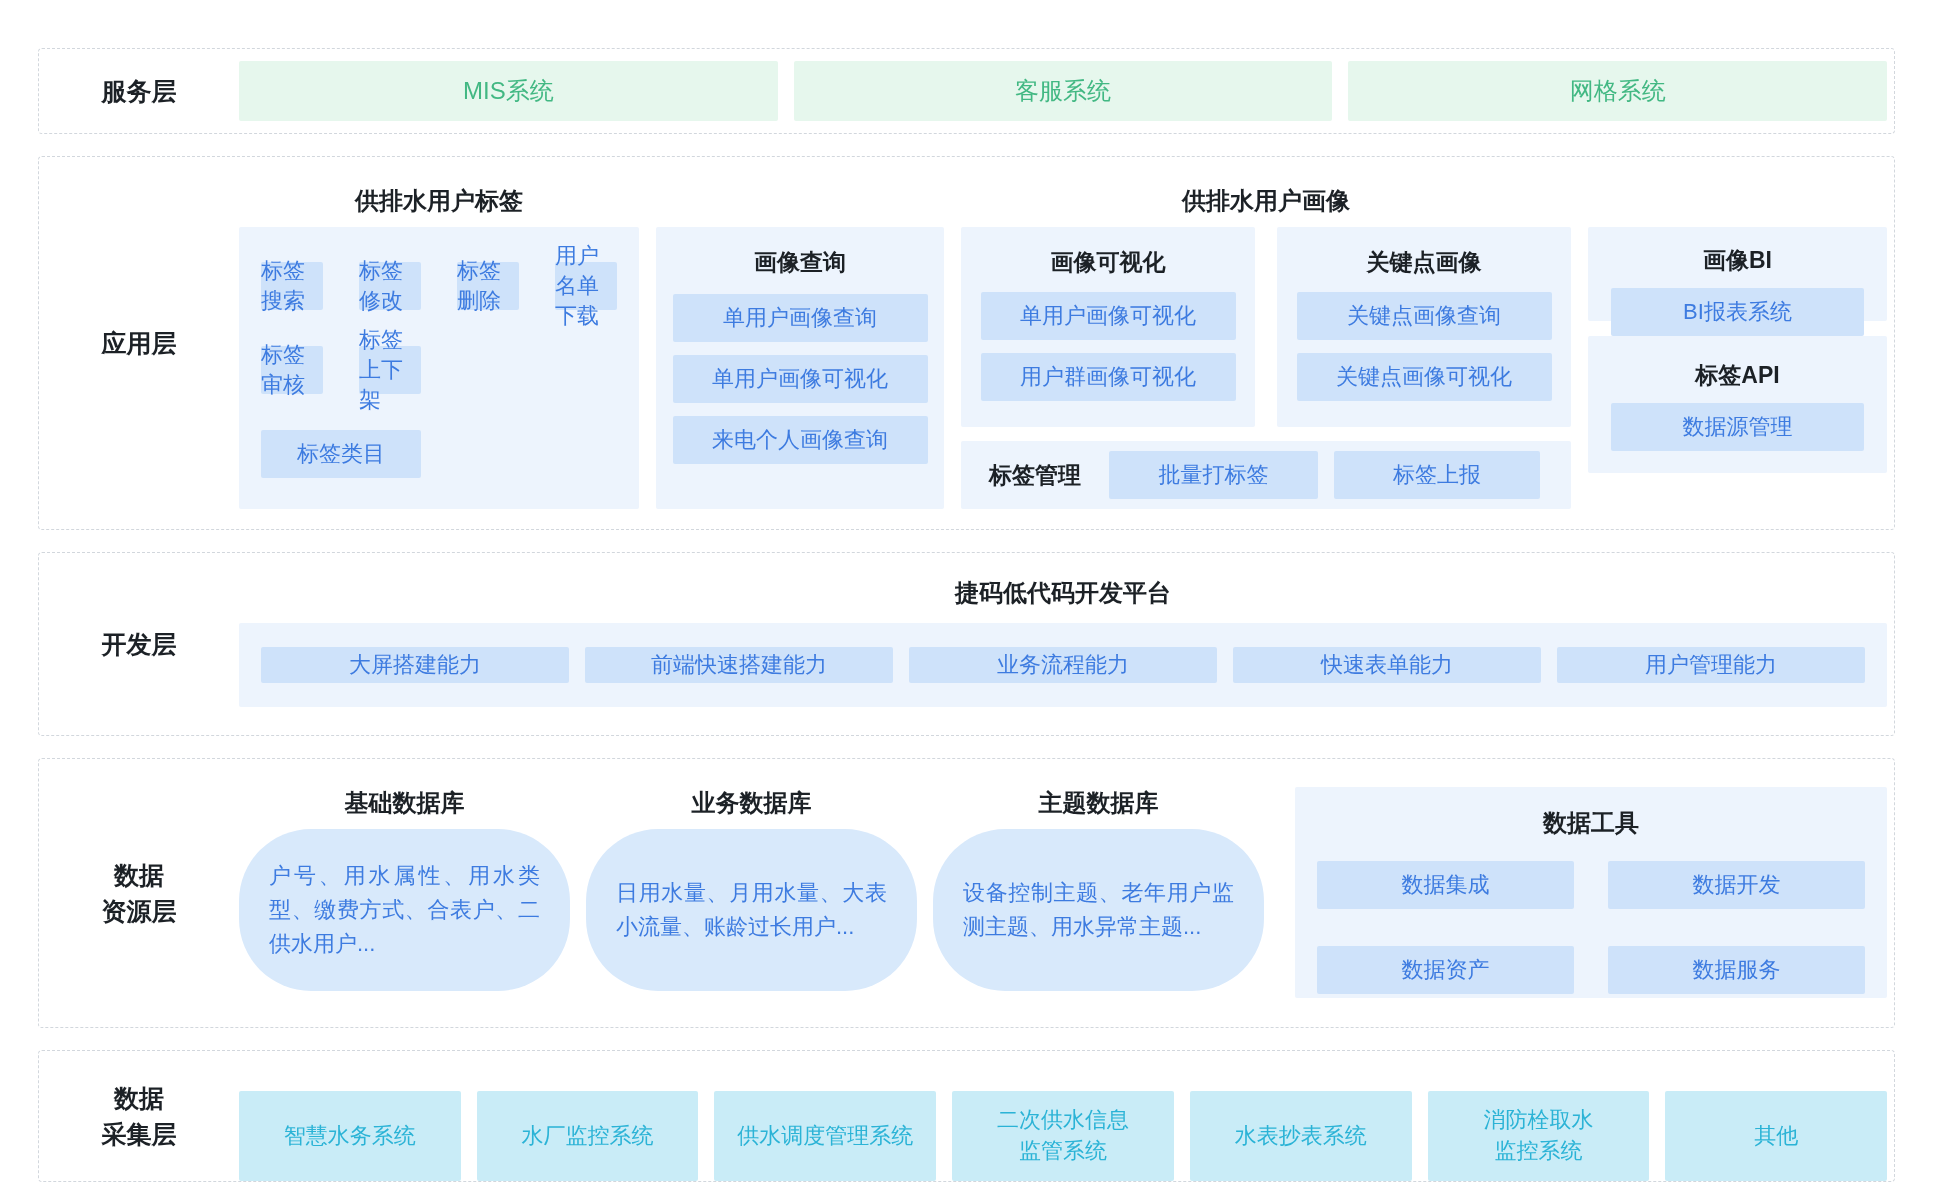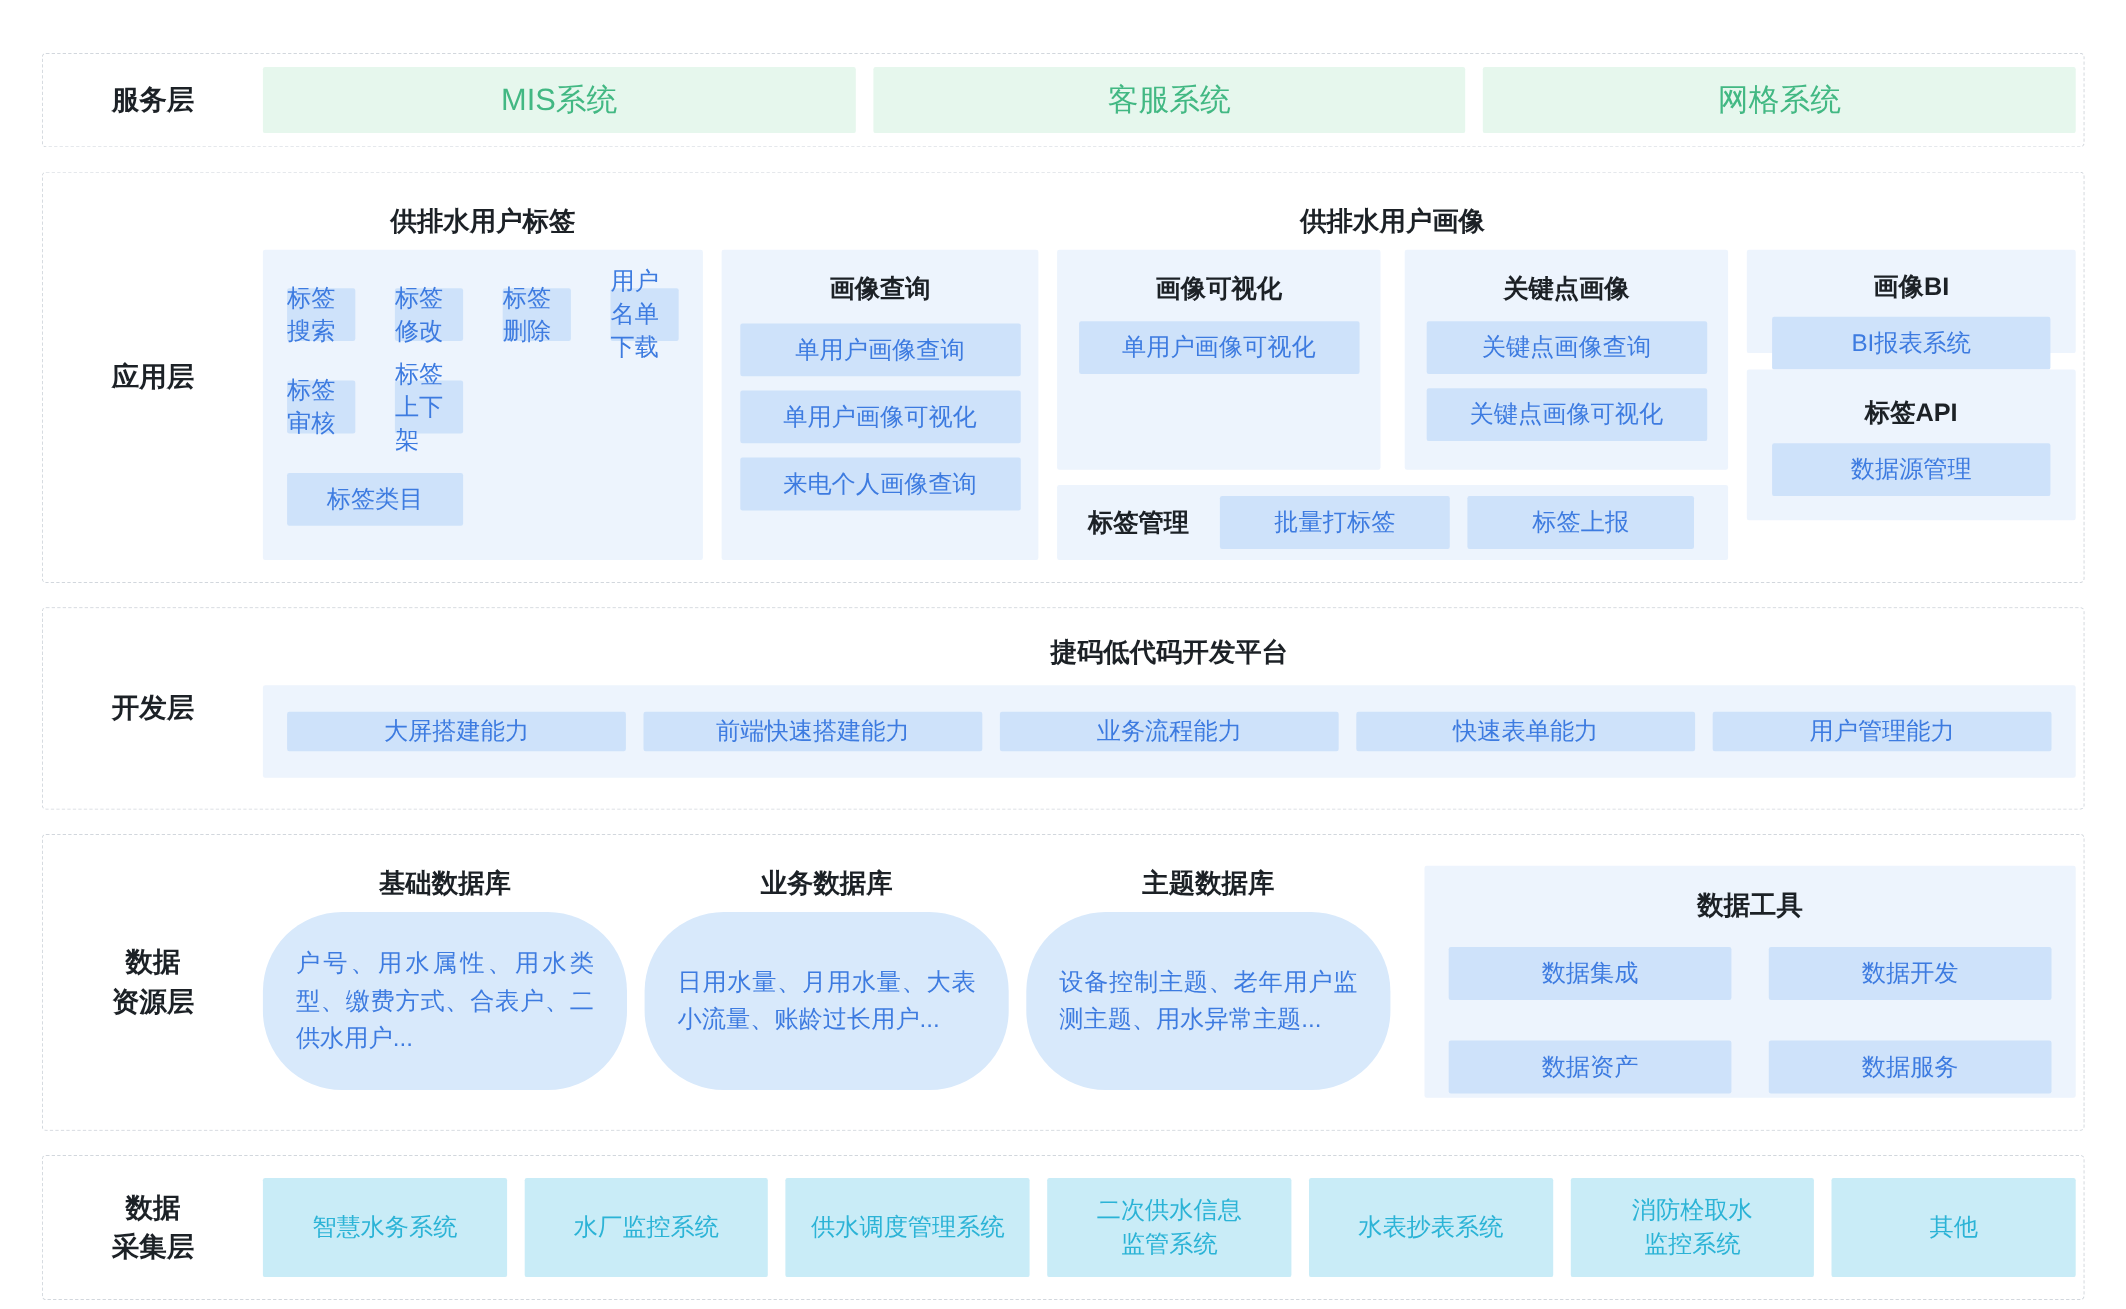--- a/index.html
+++ b/index.html
@@ -15,21 +15,21 @@
   .label-col {
     flex:0 0 200px; display:flex; align-items:center; justify-content:center;
     font-weight:700; font-size:25px; line-height:1.45; text-align:center; white-space:pre-line;
   }
 
   
   .sec-service { height:86px; }
   .service-content { flex:1; display:flex; align-items:center; gap:16px; padding-right:7px; }
   .green-btn {
     flex:1; height:60px; border-radius:2px; background:#e6f7ed; color:#42b883;
-    display:flex; align-items:center; justify-content:center; font-size:28px;
+    display:flex; align-items:center; justify-content:center; font-size:24px;
   }
 
   
   .panel { background:#edf4fd; border-radius:2px; }
   .blue-btn {
     background:#cee2fa; color:#3d7be0; border-radius:2px;
     display:flex; align-items:center; justify-content:center; font-size:22px; height:48px;
   }
   .g-title { font-weight:700; font-size:24px; text-align:center; }
   .sub-title { font-weight:700; font-size:23px; text-align:center; }
@@ -82,21 +82,21 @@
     padding:0 30px; display:flex; align-items:center;
     font-size:22px; line-height:1.55; text-align:justify;
   }
   .tools-col { flex:1; margin-left:15px; }
   .tools-panel { height:211px; padding:20px 22px 0; }
   .tools-panel .g-title { margin-bottom:22px; }
   .tools-grid { display:grid; grid-template-columns:1fr 1fr; column-gap:34px; row-gap:37px; }
 
   
   .sec-collection { height:132px; }
-  .coll-content { flex:1; display:flex; align-items:center; gap:16px; padding-right:7px; }
+  .coll-content { flex:1; display:flex; align-items:flex-end; gap:16px; padding-right:7px; }
   .cyan-btn {
     flex:1; height:90px; border-radius:2px; background:#c9ecf7; color:#2bb3d6;
     display:flex; align-items:center; justify-content:center; text-align:center;
     font-size:22px; line-height:1.4; white-space:pre-line;
   }
 </style>
 </head>
 <body>
 
 <div class="page">
@@ -141,20 +141,21 @@
         </div>
       </div>
 
       <div class="app-col col-c">
         <div class="col-title g-title">供排水用户画像</div>
         <div class="pair">
           <div class="panel">
             <div class="sub-title">画像可视化</div>
             <div class="stack">
               <div class="blue-btn">单用户画像可视化</div>
+              <div class="blue-btn">用户群画像可视化</div>
             </div>
           </div>
           <div class="panel">
             <div class="sub-title">关键点画像</div>
             <div class="stack">
               <div class="blue-btn">关键点画像查询</div>
               <div class="blue-btn">关键点画像可视化</div>
             </div>
           </div>
         </div>

